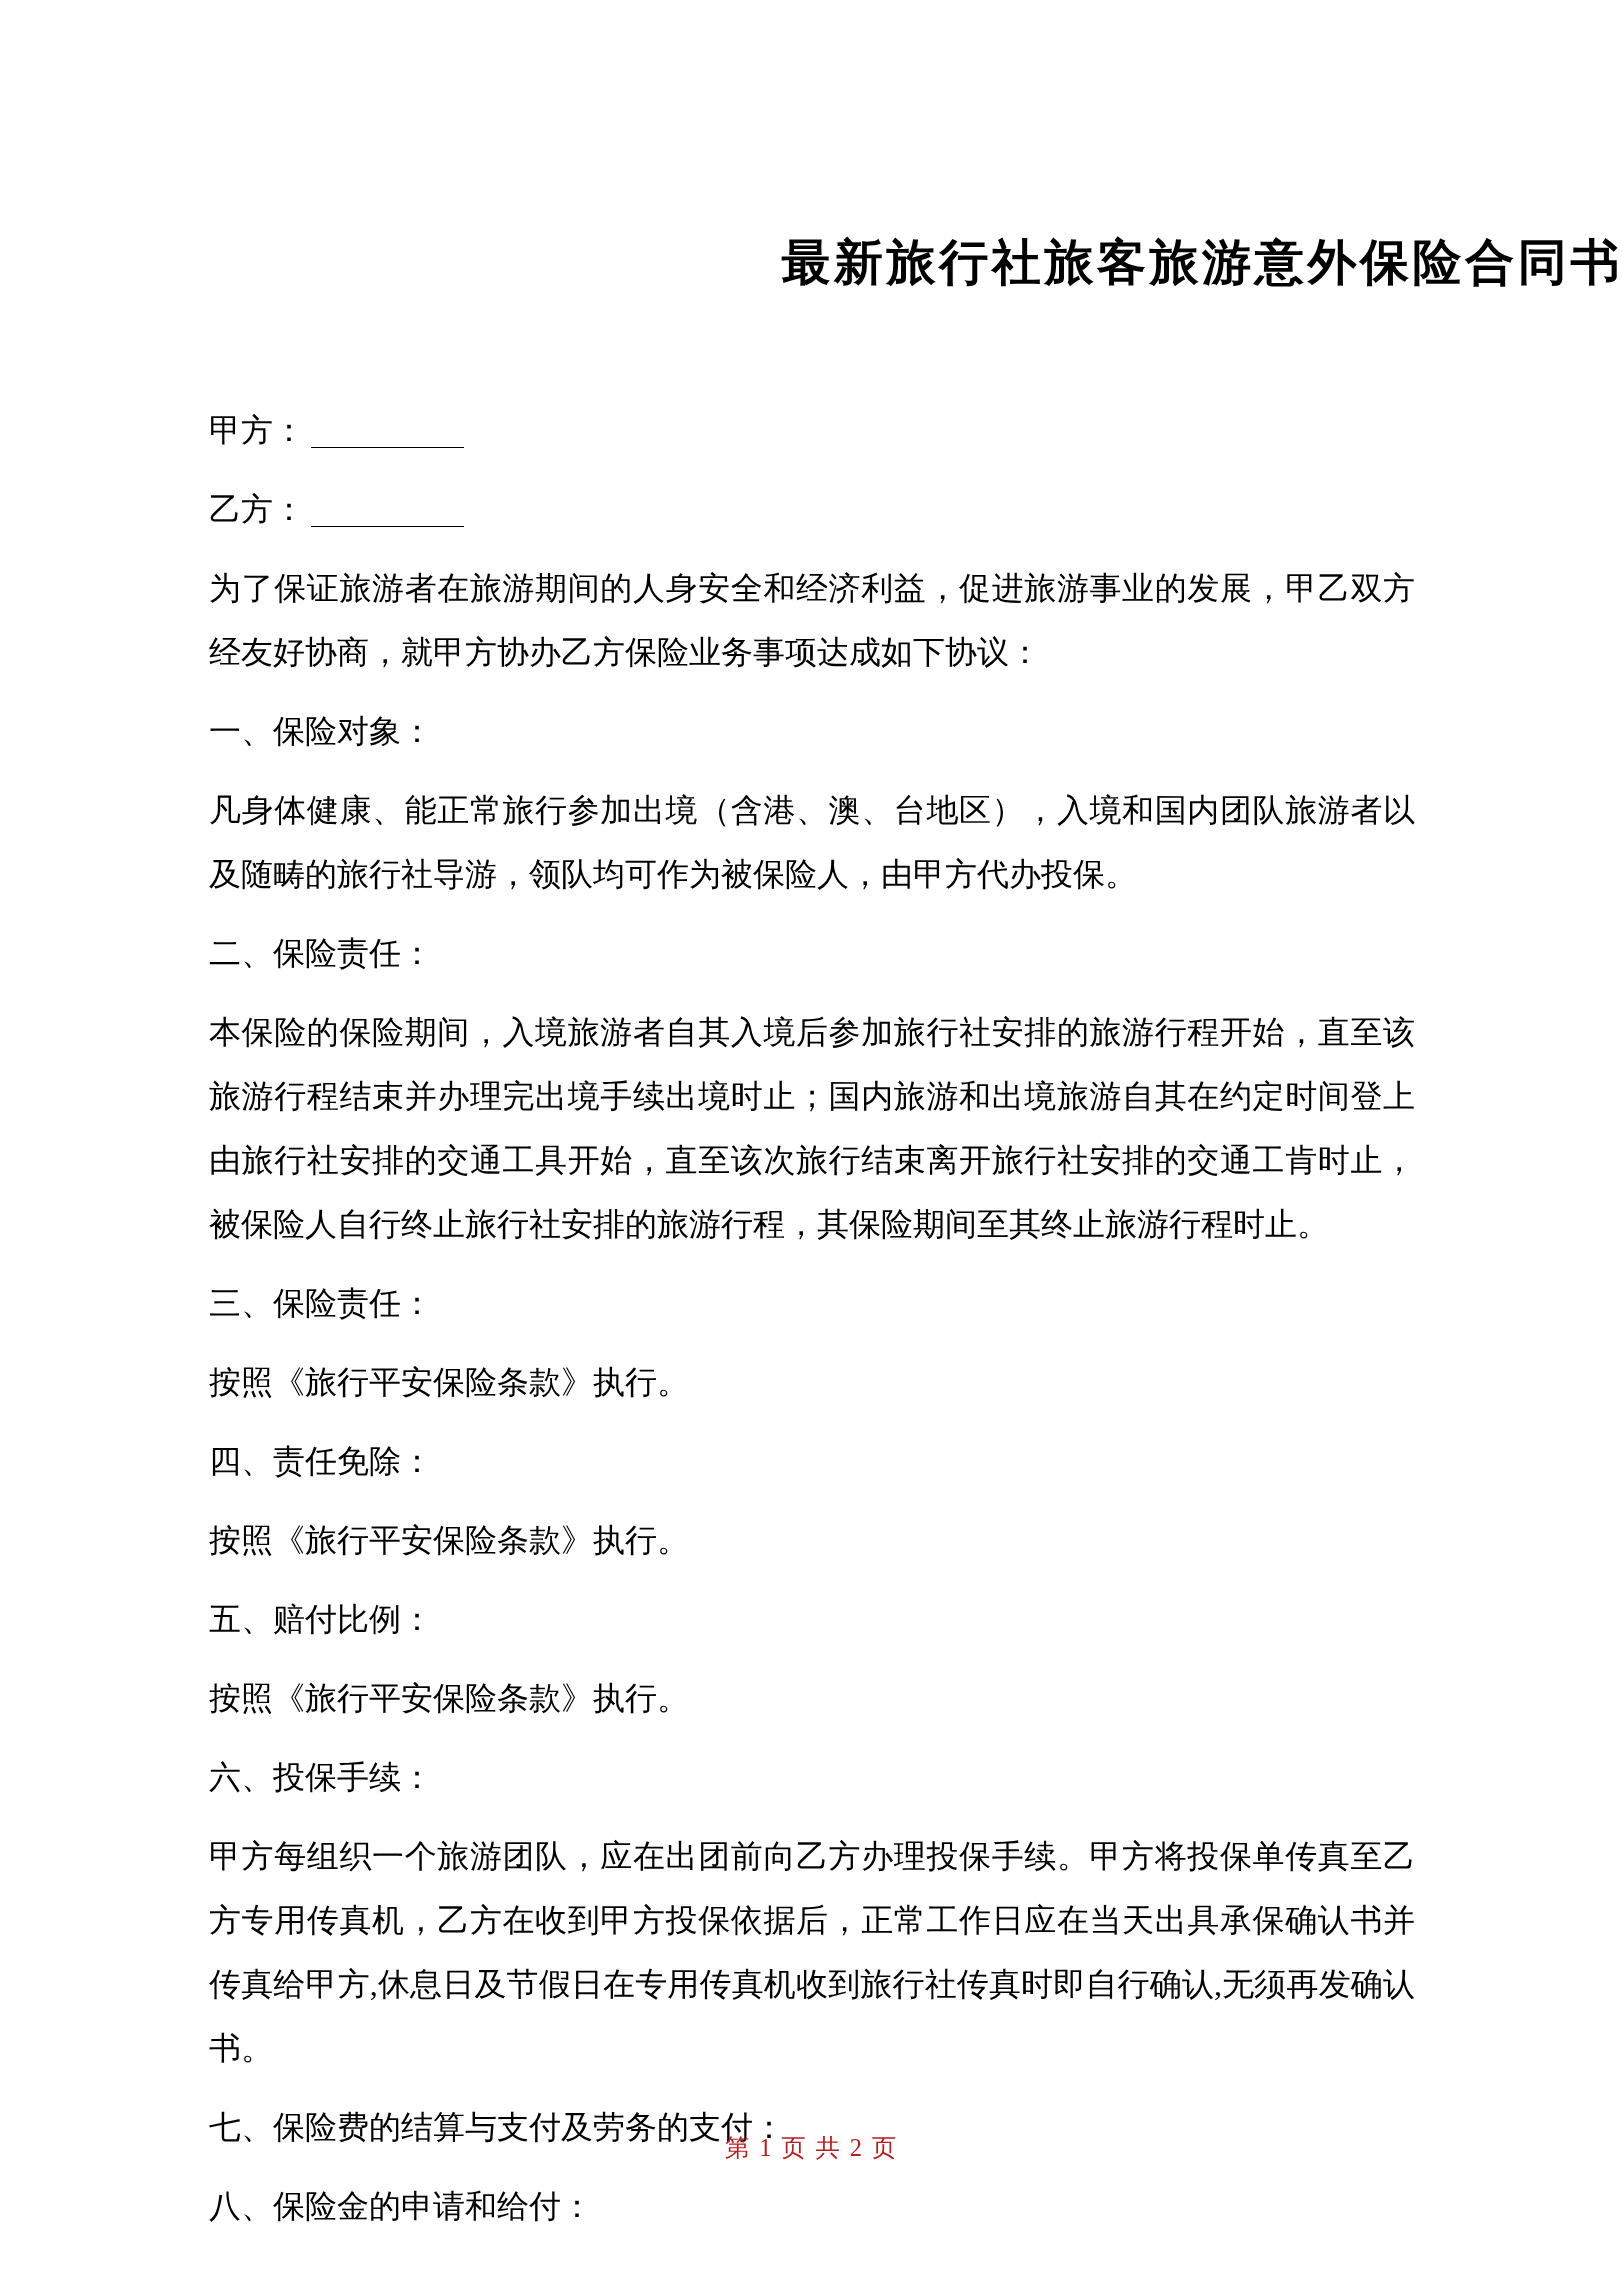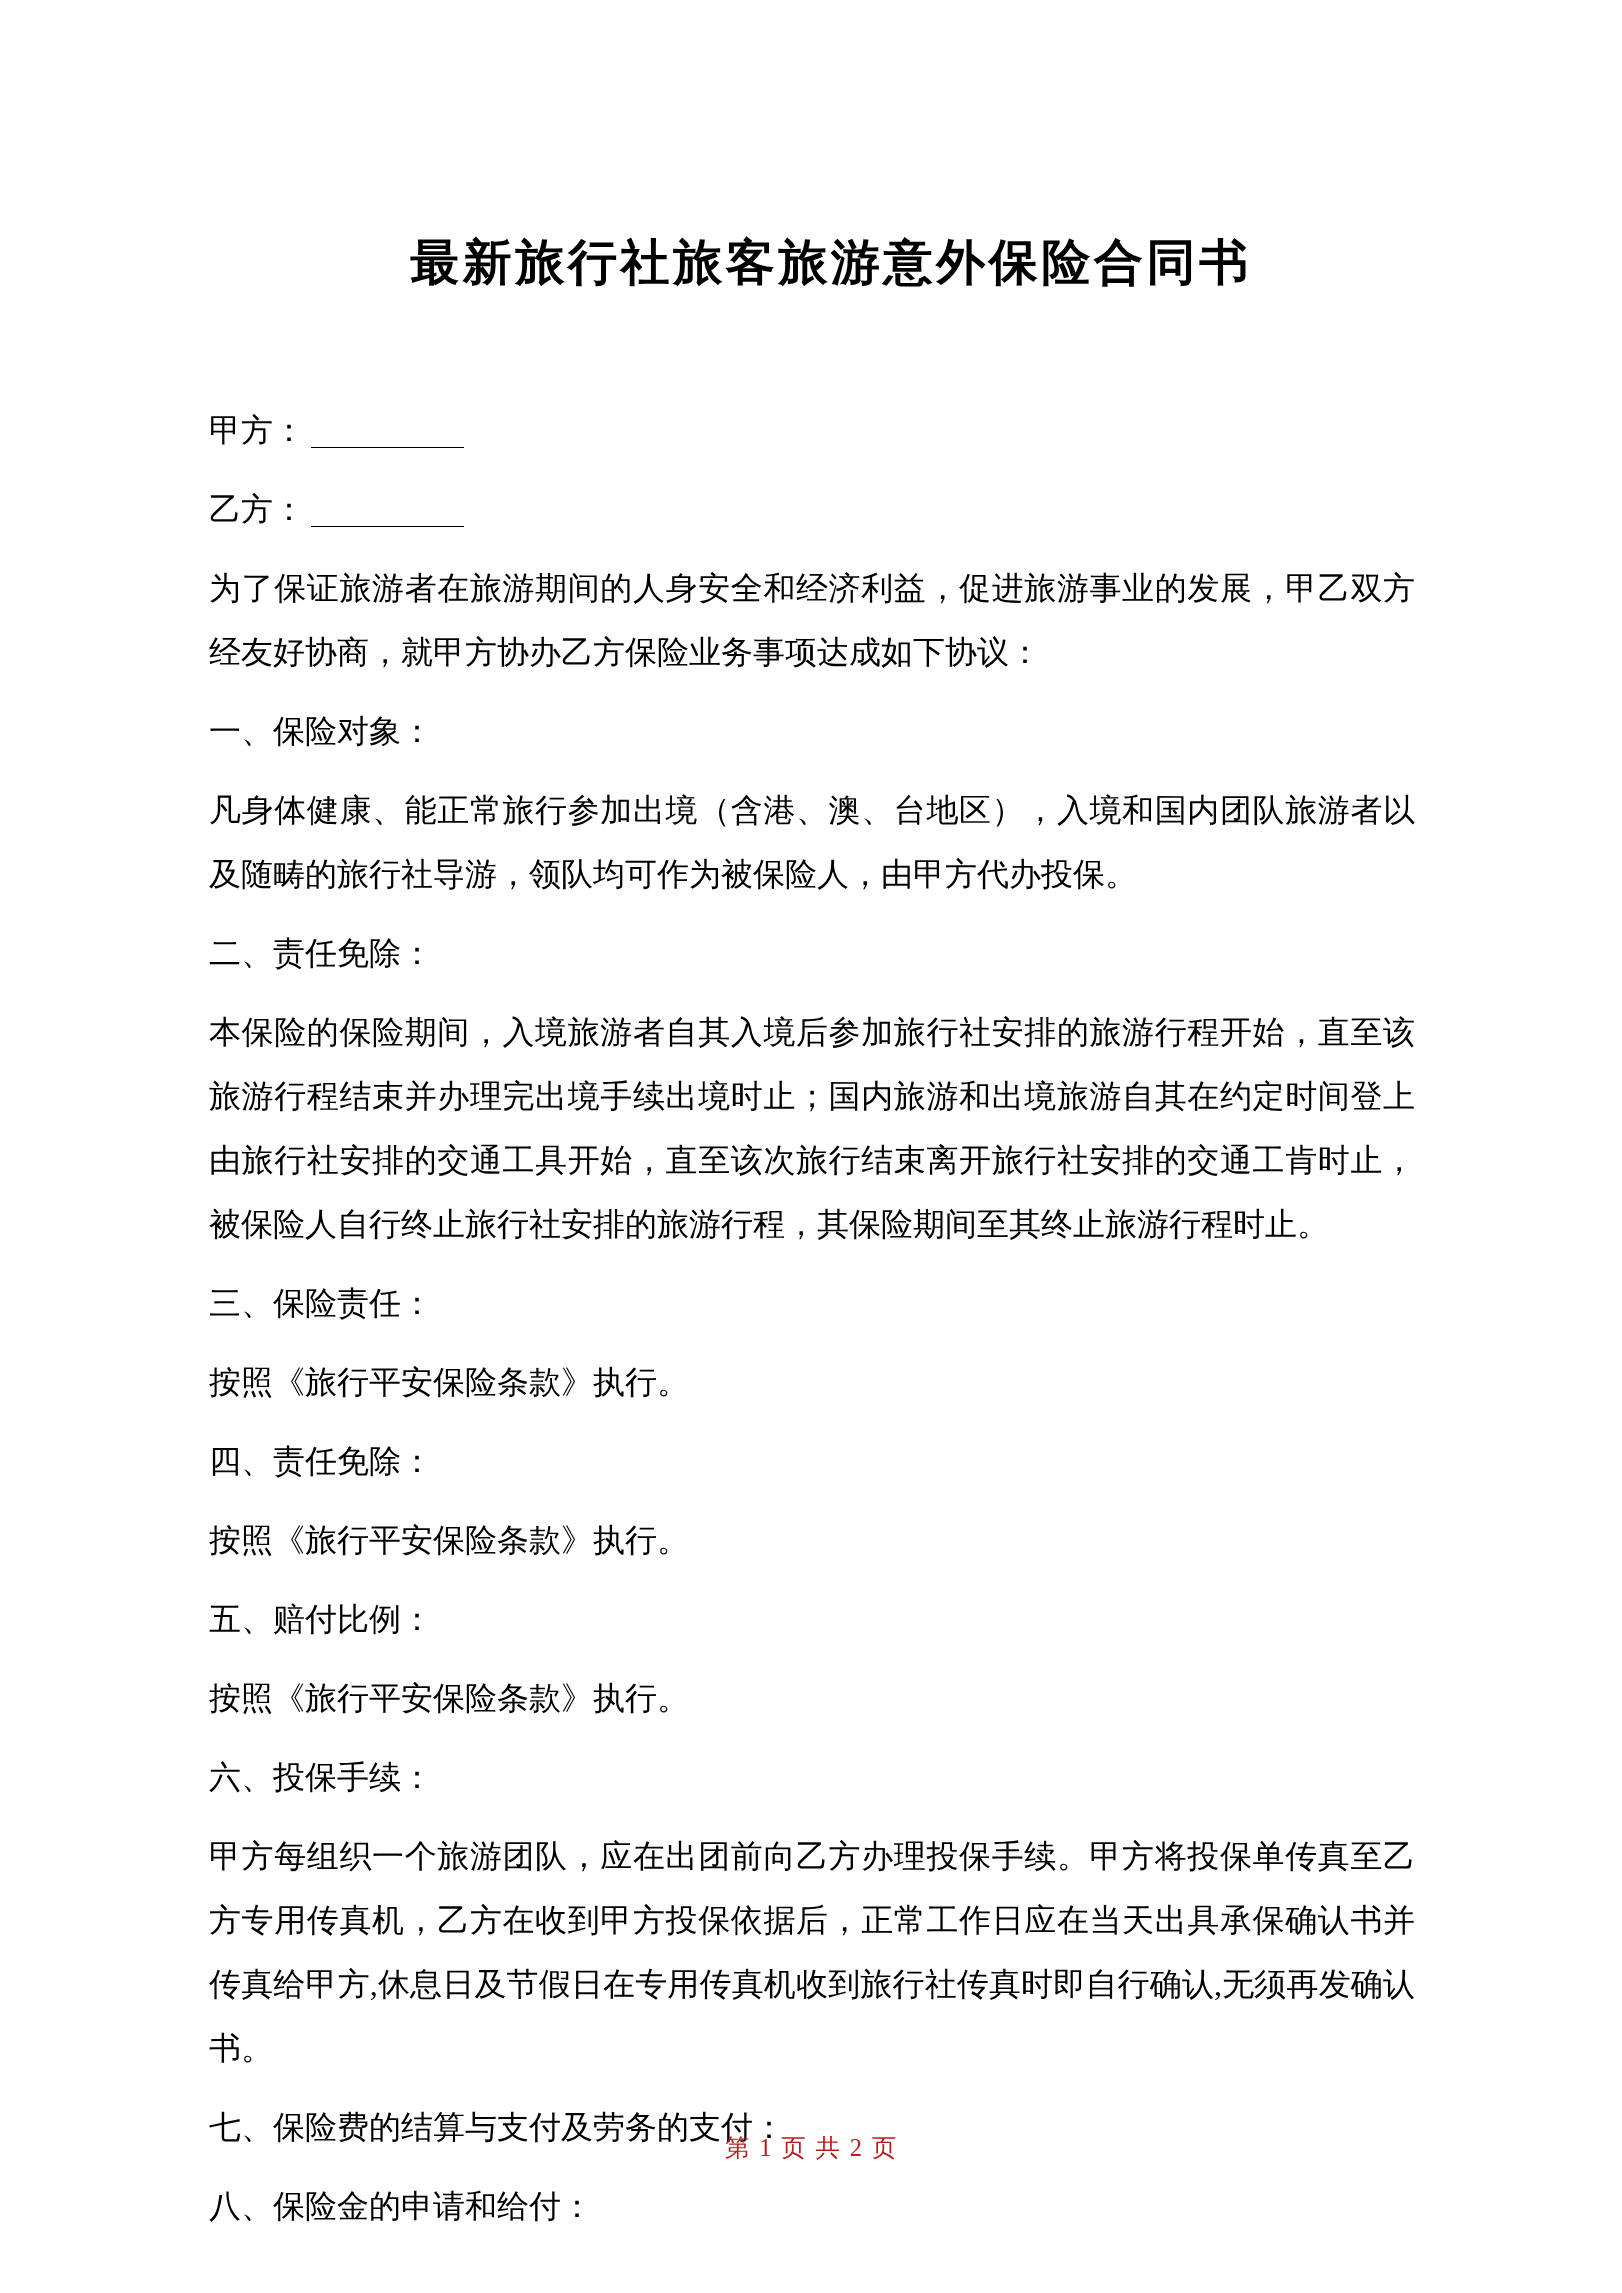--- a/index.html
+++ b/index.html
@@ -15,21 +15,21 @@
     background: #ffffff;
     color: #000000;
     font-family: "Liberation Serif", "DejaVu Serif", serif;
     overflow: hidden;
   }
   .doc-title {
     position: absolute;
     top: 202px;
     left: 0;
     right: 0;
-    text-align: center;
+    text-align: right;
     font-size: 49px;
     font-weight: bold;
     letter-spacing: 3.6px;
     line-height: 1.15;
     white-space: nowrap;
     padding-left: 39px;
   }
   .content {
     position: absolute;
     top: 383px;
@@ -75,21 +75,21 @@
     <p><span>甲方：</span><span class="blank-field"></span></p>
 
     <p><span>乙方：</span><span class="blank-field"></span></p>
 
     <p>为了保证旅游者在旅游期间的人身安全和经济利益，促进旅游事业的发展，甲乙双方经友好协商，就甲方协办乙方保险业务事项达成如下协议：</p>
 
     <p>一、保险对象：</p>
 
     <p>凡身体健康、能正常旅行参加出境（含港、澳、台地区），入境和国内团队旅游者以及随畴的旅行社导游，领队均可作为被保险人，由甲方代办投保。</p>
 
-    <p>二、责任免除：</p>
+    <p>二、保险责任：</p>
 
     <p>本保险的保险期间，入境旅游者自其入境后参加旅行社安排的旅游行程开始，直至该旅游行程结束并办理完出境手续出境时止；国内旅游和出境旅游自其在约定时间登上由旅行社安排的交通工具开始，直至该次旅行结束离开旅行社安排的交通工肯时止，被保险人自行终止旅行社安排的旅游行程，其保险期间至其终止旅游行程时止。</p>
 
     <p>三、保险责任：</p>
 
     <p>按照《旅行平安保险条款》执行。</p>
 
     <p>四、责任免除：</p>
 
     <p>按照《旅行平安保险条款》执行。</p>

